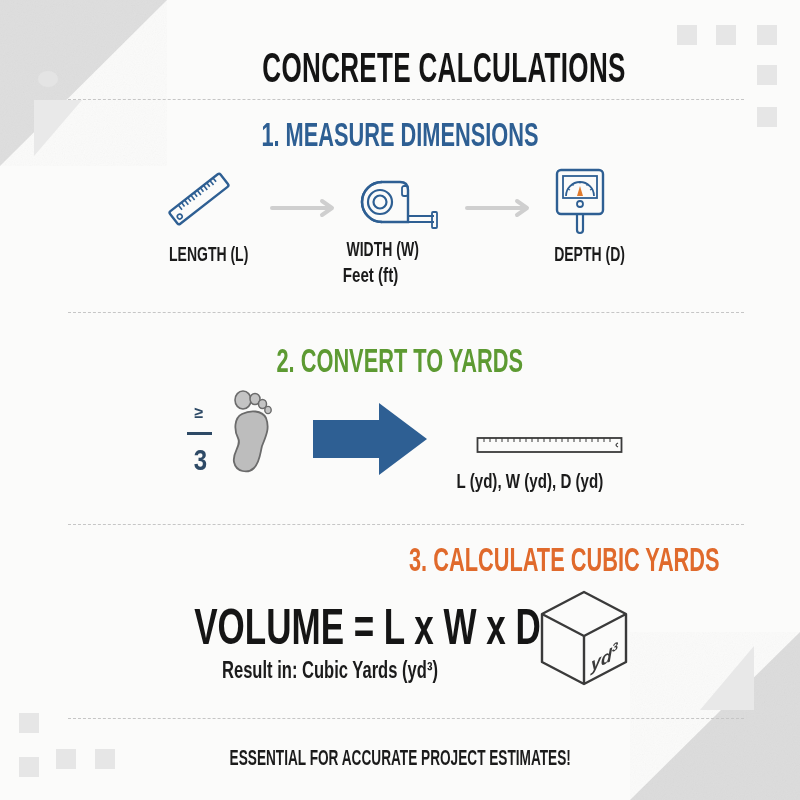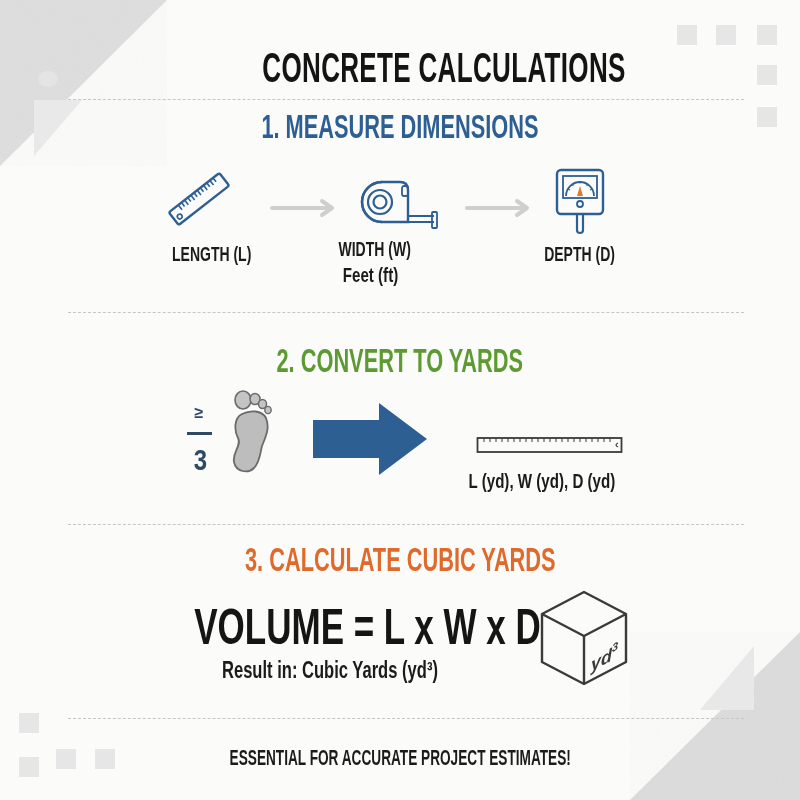--- a/index.html
+++ b/index.html
@@ -51,21 +51,21 @@
 </div>
 
 <div class="abs" data-name="divider" style="left:68px;top:99px;width:407px;border-top:1.5px dashed #c6c6c6;"></div>
 <div class="abs" data-name="divider" style="left:68px;top:312px;width:407px;border-top:1.5px dashed #c6c6c6;"></div>
 <div class="abs" data-name="divider" style="left:68px;top:524px;width:407px;border-top:1.5px dashed #c6c6c6;"></div>
 <div class="abs" data-name="divider" style="left:68px;top:718px;width:407px;border-top:1.5px dashed #c6c6c6;"></div>
 
 <style>
 </style>
 
-<div class="center-line" data-name="step1-heading" style="top:108px;">
+<div class="center-line" data-name="step1-heading" style="top:116px;">
   <span class="cond" data-name="step1-heading-text" style="font-size:33px;color:#2e5f93;transform:scaleX(0.66);">1. MEASURE DIMENSIONS</span>
 </div>
 
 <svg class="abs" data-name="ruler-icon" style="left:164px;top:166px;" width="70" height="66" viewBox="0 0 70 66">
   <g transform="translate(35,33) rotate(-38)">
     <rect x="-32" y="-8" width="64" height="16" rx="2" fill="none" stroke="#2e5f93" stroke-width="2.4"></rect>
     <g stroke="#2e5f93" stroke-width="1.6">
       <line x1="-20" y1="-8" x2="-20" y2="-2"></line>
         <line x1="-16" y1="-8" x2="-16" y2="-3"></line>
       <line x1="-12" y1="-8" x2="-12" y2="-2"></line>
@@ -112,30 +112,30 @@
       <line x1="17" y1="16" x2="18.5" y2="17.5"></line>
     <line x1="25" y1="13" x2="25" y2="15.5"></line>
       <line x1="33" y1="16" x2="31.5" y2="17.5"></line>
     <line x1="37" y1="21" x2="35" y2="22"></line>
   </g>
   <path d="M25 18 L28 28 H22 Z" fill="#e07a2c"></path>
   <circle cx="25" cy="36" r="3" fill="none" stroke="#2e5f93" stroke-width="1.8"></circle>
   <path d="M22 46 V62 Q22 65 25 65 Q28 65 28 62 V46" fill="none" stroke="#2e5f93" stroke-width="2.2"></path>
 </svg>
 
-<div class="abs" data-name="length-label" style="left:138px;top:243px;width:130px;text-align:right;">
+<div class="abs" data-name="length-label" style="left:144px;top:243px;width:130px;text-align:center;">
   <span class="cond" data-name="length-label-text" style="font-size:20px;color:#1b1b1b;transform:scaleX(0.7);">LENGTH (L)</span>
 </div>
-<div class="abs" data-name="width-label" style="left:323px;top:238px;width:136px;">
+<div class="abs" data-name="width-label" style="left:315px;top:238px;width:136px;text-align:center;">
   <span class="cond" data-name="width-label-text" style="font-size:20px;color:#1b1b1b;transform:scaleX(0.7);">WIDTH (W)</span>
 </div>
 <div class="abs" data-name="unit-label" style="left:332px;top:263px;width:136px;text-align:left;">
   <span class="cond" data-name="feet-unit-text" style="font-size:21px;color:#1b1b1b;transform:scaleX(0.72);font-weight:bold;">Feet (ft)</span>
 </div>
-<div class="abs" data-name="depth-label" style="left:520px;top:243px;width:120px;text-align:center;text-decoration:underline;">
+<div class="abs" data-name="depth-label" style="left:520px;top:243px;width:120px;text-align:right;text-decoration:underline;">
   <span class="cond" data-name="depth-label-text" style="font-size:20px;color:#1b1b1b;transform:scaleX(0.7);">DEPTH (D)</span>
 </div>
 
 <div class="center-line" data-name="step2-heading" style="top:330px;margin-top:12px;">
   <span class="cond" data-name="step2-heading-text" style="font-size:33px;color:#5d9a32;transform:scaleX(0.66);">2. CONVERT TO YARDS</span>
 </div>
 
 <div class="abs" data-name="divide-symbol" style="left:184px;top:404px;width:30px;text-align:center;color:#2e4a66;">
   <span data-name="divide-symbol-text" style="font-size:16px;font-weight:bold;">≥</span>
 </div>
@@ -177,25 +177,25 @@
     <line x1="98" y1="2" x2="98" y2="6"></line>
       <line x1="104" y1="2" x2="104" y2="6"></line>
       <line x1="110" y1="2" x2="110" y2="6"></line>
     <line x1="116" y1="2" x2="116" y2="6"></line>
       <line x1="122" y1="2" x2="122" y2="6"></line>
       <line x1="128" y1="2" x2="128" y2="6"></line>
     <line x1="134" y1="2" x2="134" y2="6"></line>
   </g>
   <path d="M142 7 Q138 9 142 11" fill="none" stroke="#3a3a3a" stroke-width="1.2"></path>
 </svg>
-<div class="abs" data-name="yards-result-label" style="left:440px;top:469px;width:220px;">
+<div class="abs" data-name="yards-result-label" style="left:420px;top:469px;width:220px;text-align:center;">
   <span class="cond" data-name="yards-result-text" style="font-size:21px;color:#1b1b1b;transform:scaleX(0.72);">L (yd), W (yd), D (yd)</span>
 </div>
 
-<div class="center-line" data-name="step3-heading" style="top:541px;">
+<div class="center-line" data-name="step3-heading" style="top:541px;text-align:right;">
   <span class="cond" data-name="step3-heading-text" style="font-size:33px;color:#e06a2c;transform:scaleX(0.66);">3. CALCULATE CUBIC YARDS</span>
 </div>
 
 <div class="abs" data-name="volume-formula" style="left:120px;top:598px;width:420px;text-align:left;">
   <span class="cond" data-name="volume-formula-text" style="font-size:50px;color:#151515;transform:scaleX(0.7);">VOLUME = L x W x D</span>
 </div>
 <div class="abs" data-name="result-note" style="left:170px;top:657px;width:320px;text-align:center;">
   <span class="cond" data-name="result-note-text" style="font-size:23px;color:#1b1b1b;transform:scaleX(0.72);">Result in: Cubic Yards (yd³)</span>
 </div>
 

